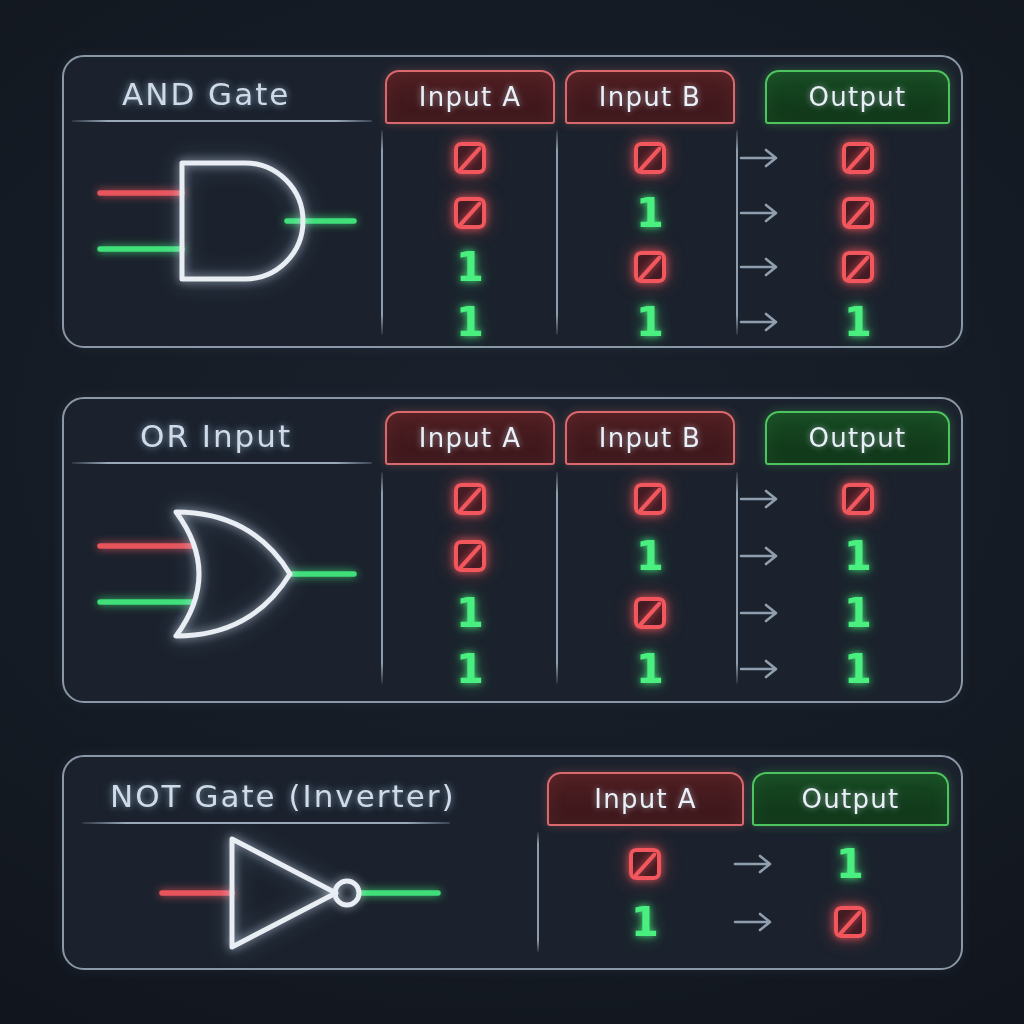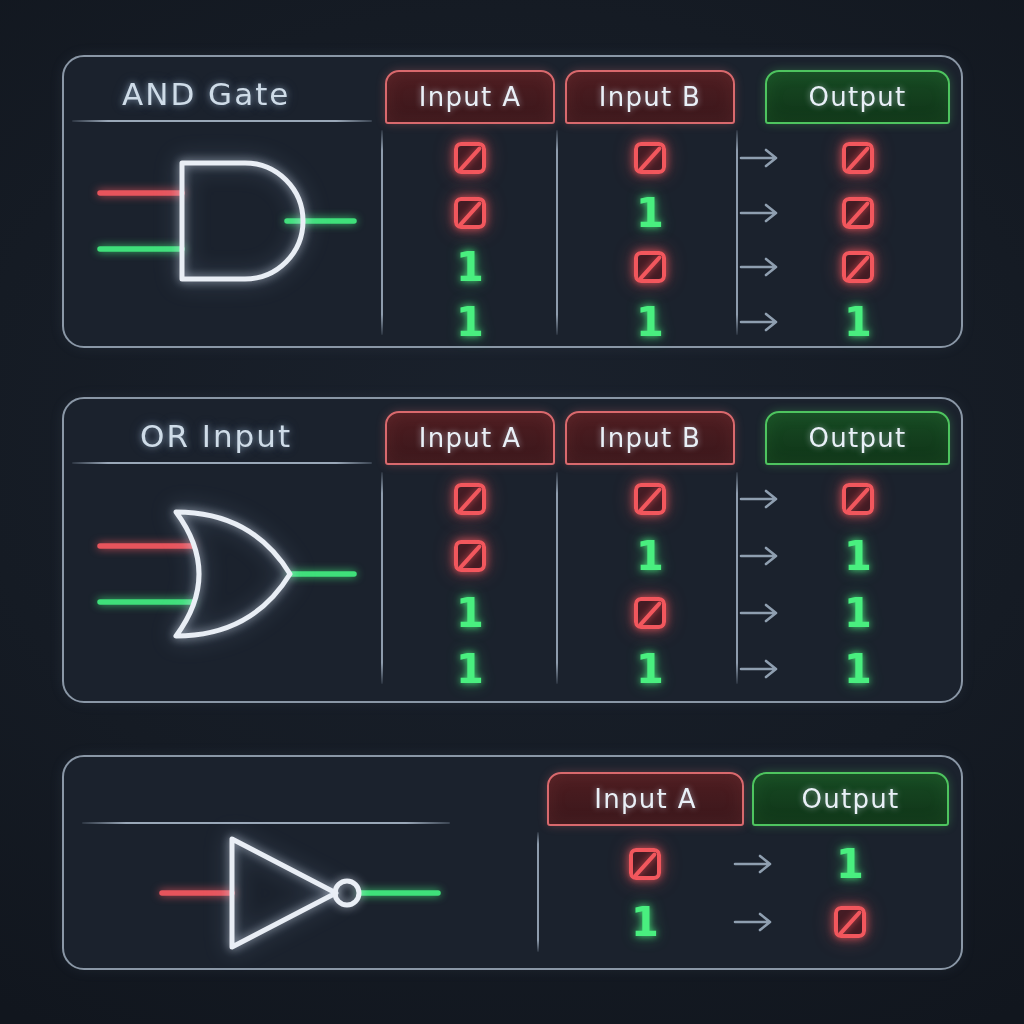--- a/index.html
+++ b/index.html
@@ -288,20 +288,21 @@
   <div class="cell one" style="left:650px; top:669px;">1</div>
   <div class="arrow" style="left:760px; top:669px;">
     <svg viewBox="0 0 46 22">
         <path d="M4 11 H38 M29 3 L39 11 L29 19"></path>
       </svg>
   </div>
   <div class="cell one" style="left:858px; top:669px;">1</div>
 
   <div class="panel" id="panel-not"></div>
 
+  <div class="gate-title" id="not-title">NOT Gate (Inverter)</div>
   <div class="title-rule" id="not-rule"></div>
 
   <div class="symbol-box" id="not-symbol">
     <svg viewBox="0 0 300 135">
       <line class="wire-red" x1="12" y1="68" x2="82" y2="68"></line>
       <line class="wire-green" x1="210" y1="68" x2="288" y2="68"></line>
       <path class="gate-body" d="M82 14 L82 122 L186 68 Z"></path>
       <circle class="bubble" cx="197" cy="68" r="12"></circle>
     </svg>
   </div>

